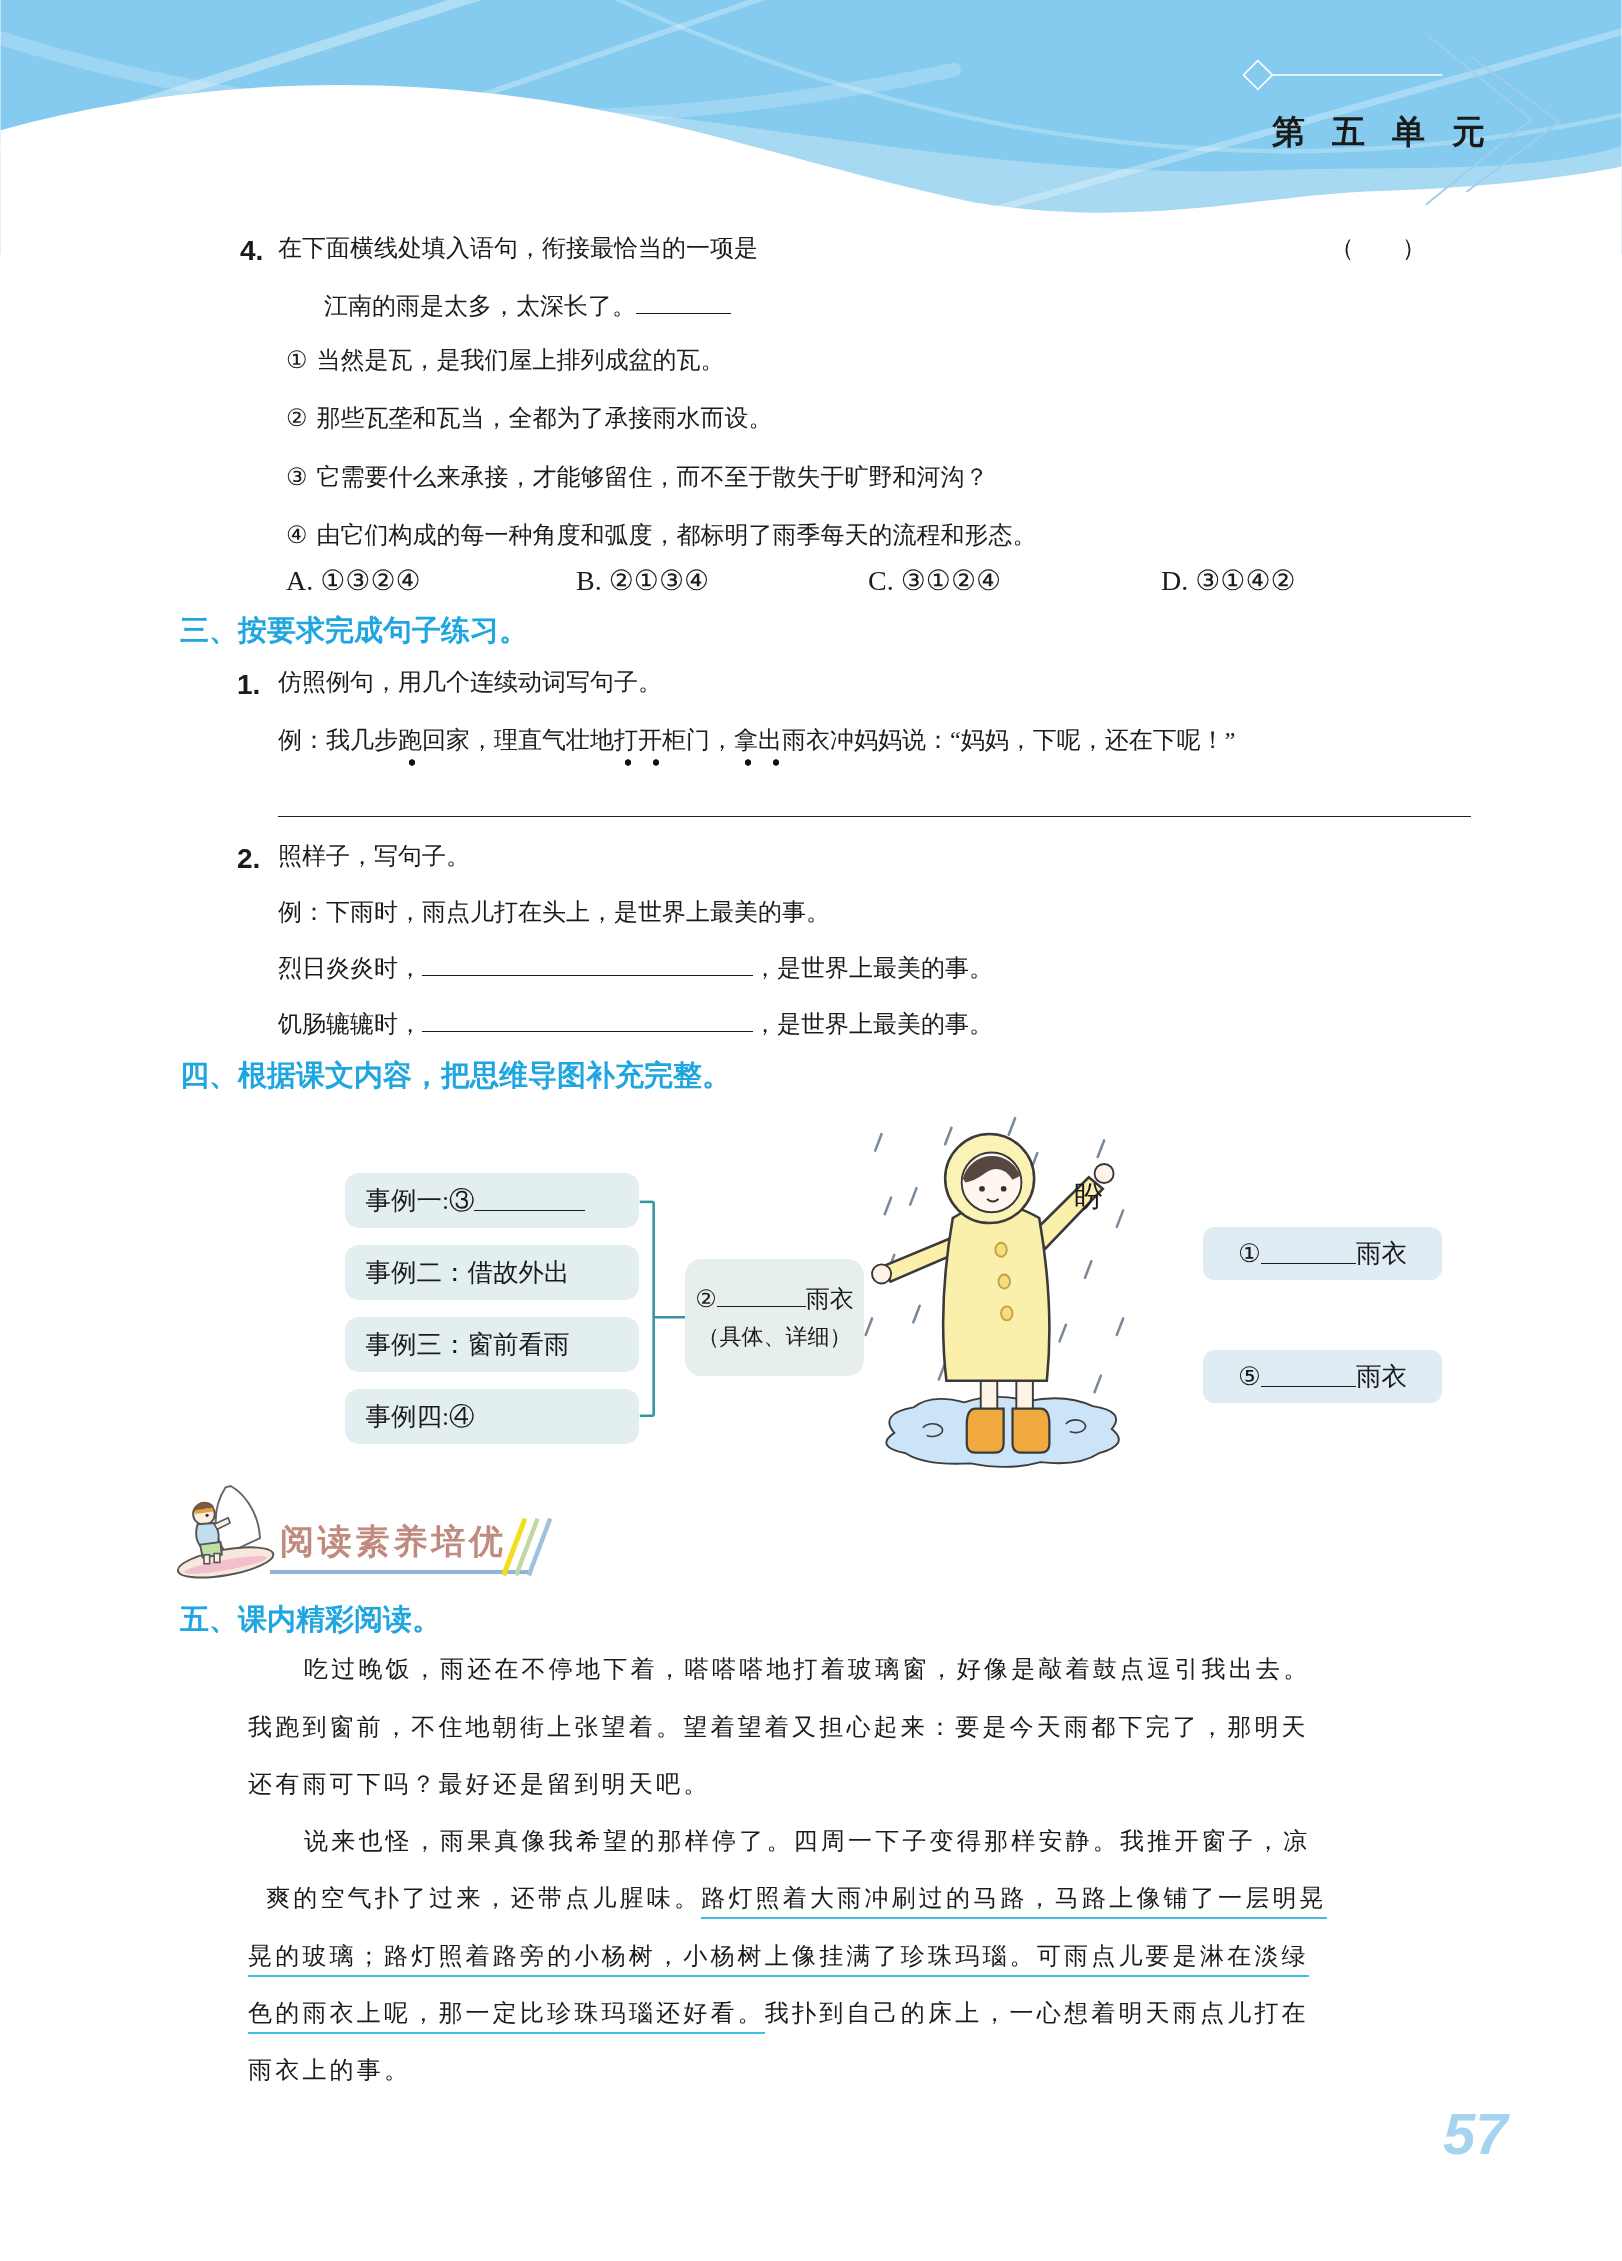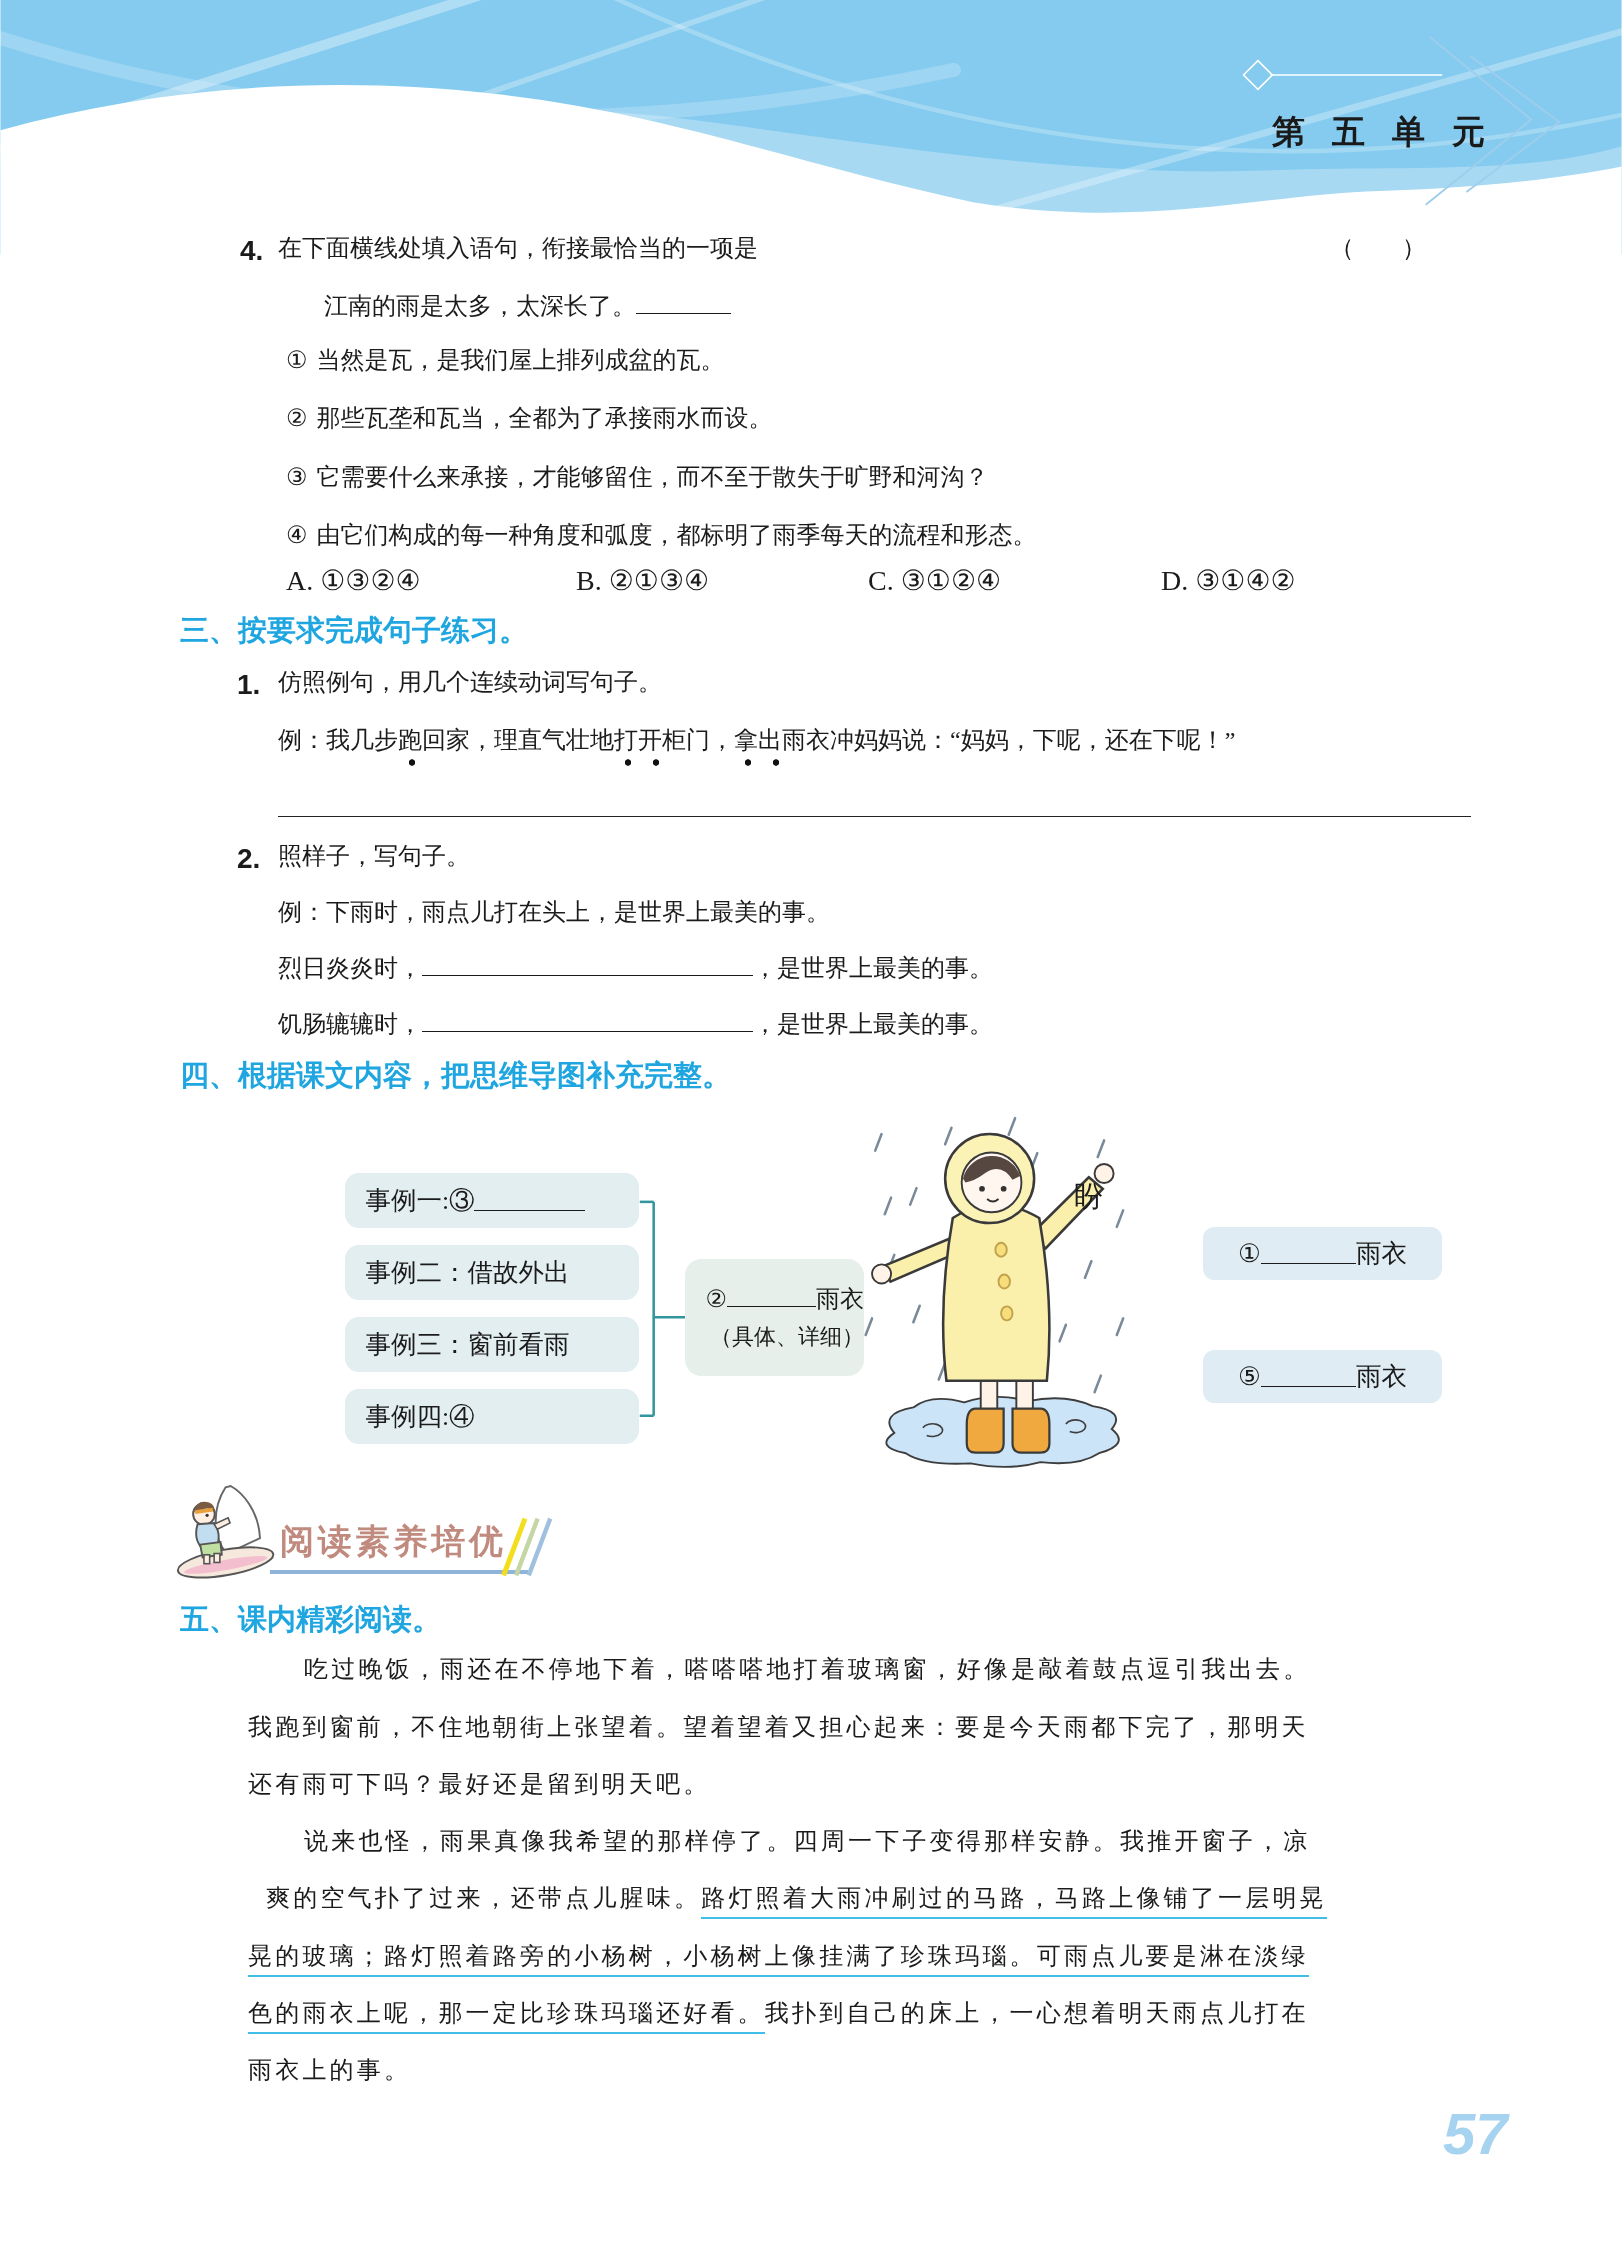--- a/index.html
+++ b/index.html
@@ -23,21 +23,21 @@
     position:absolute;background:#e2eeef;border-radius:14px;
     font-size:25.5px;display:flex;align-items:center;padding-left:20.4px;box-sizing:border-box;
   }
   .mm-box-right{
     position:absolute;background:#dfecf3;border-radius:11.5px;
     font-size:25.5px;display:flex;align-items:center;justify-content:center;box-sizing:border-box;
   }
   .center-box{
     position:absolute;left:685px;top:1259px;width:179px;height:117px;background:#e6efe9;
     border-radius:16.5px;font-size:24px;display:flex;flex-direction:column;
-    align-items:flex-end;justify-content:center;box-sizing:border-box;
+    align-items:center;justify-content:center;box-sizing:border-box;
   }
   .answer-line{position:absolute;border-bottom:1.9px solid #222;}
   .banner-title{
     position:absolute;left:280px;top:1519px;font-family:"Liberation Sans","DejaVu Sans",sans-serif;
     font-weight:700;font-size:34px;color:#c08b7e;letter-spacing:3.8px;
   }
   .banner-underline{position:absolute;left:270px;top:1570px;width:258px;height:3.8px;background:#8fb3d9;}
   .page-num{
     position:absolute;left:1443px;top:2100px;font-family:"Liberation Sans","DejaVu Sans",sans-serif;
     font-weight:700;font-style:italic;font-size:58px;color:#a6d3f0;

